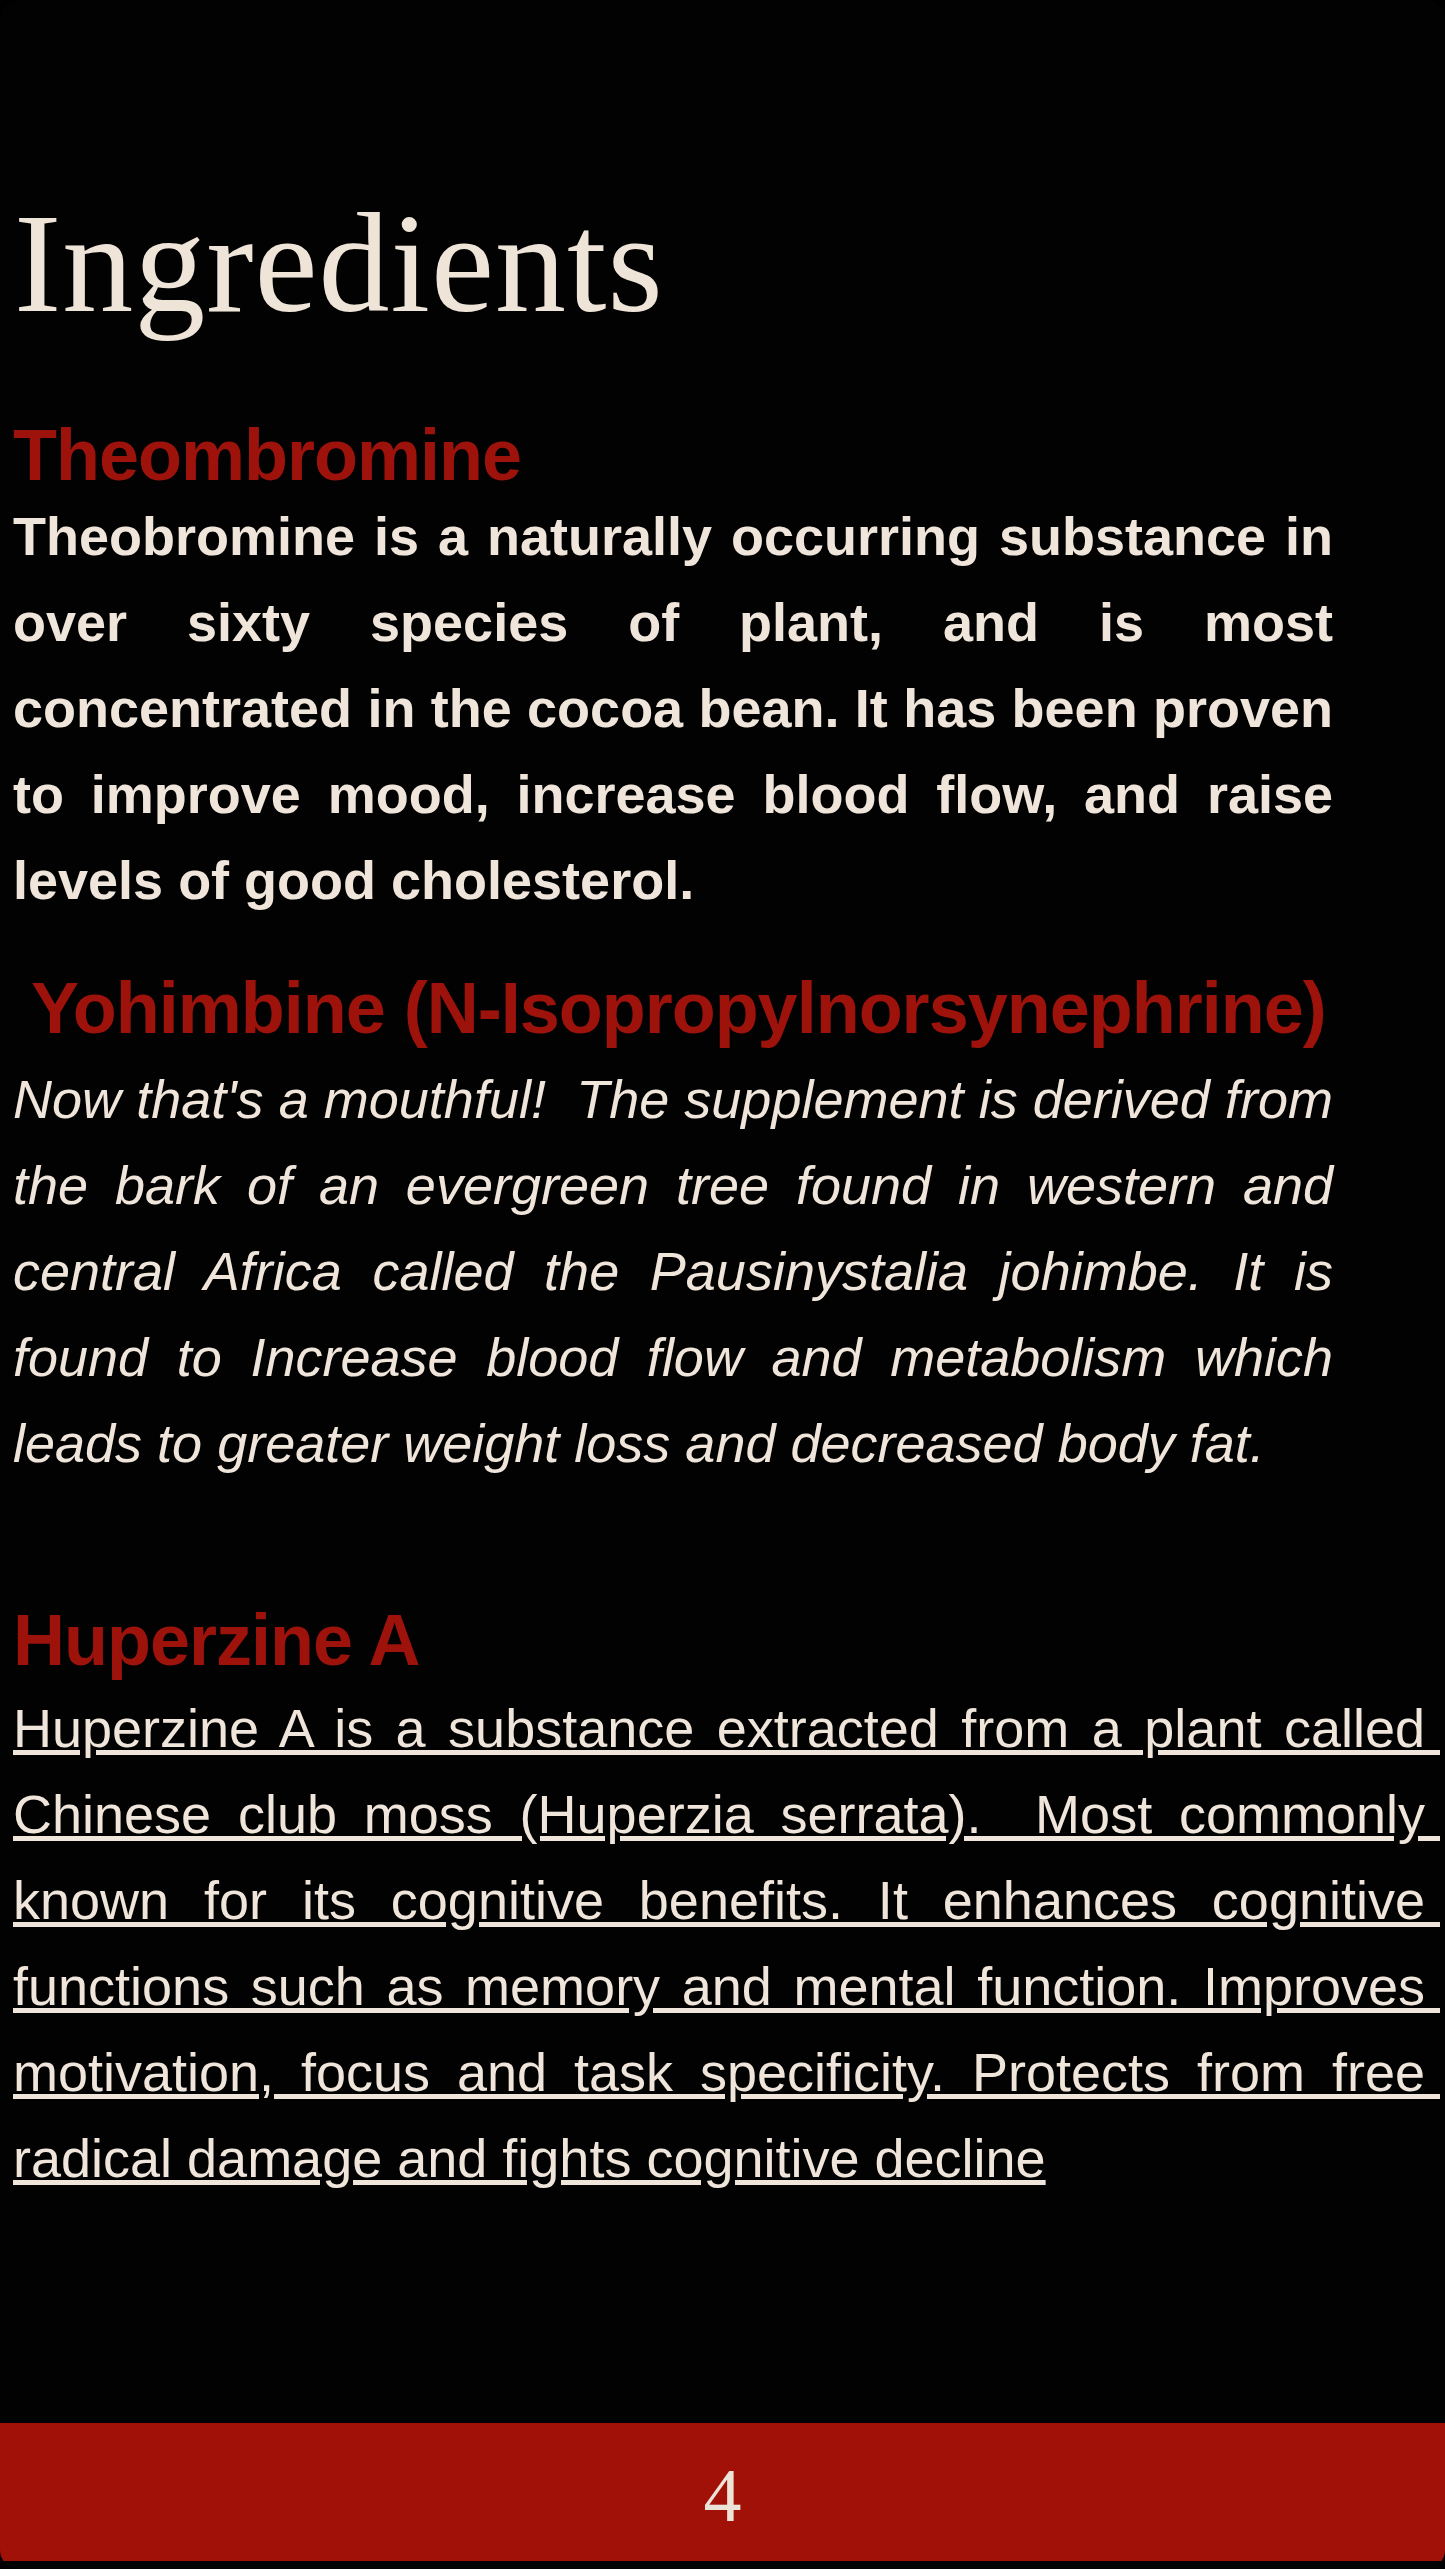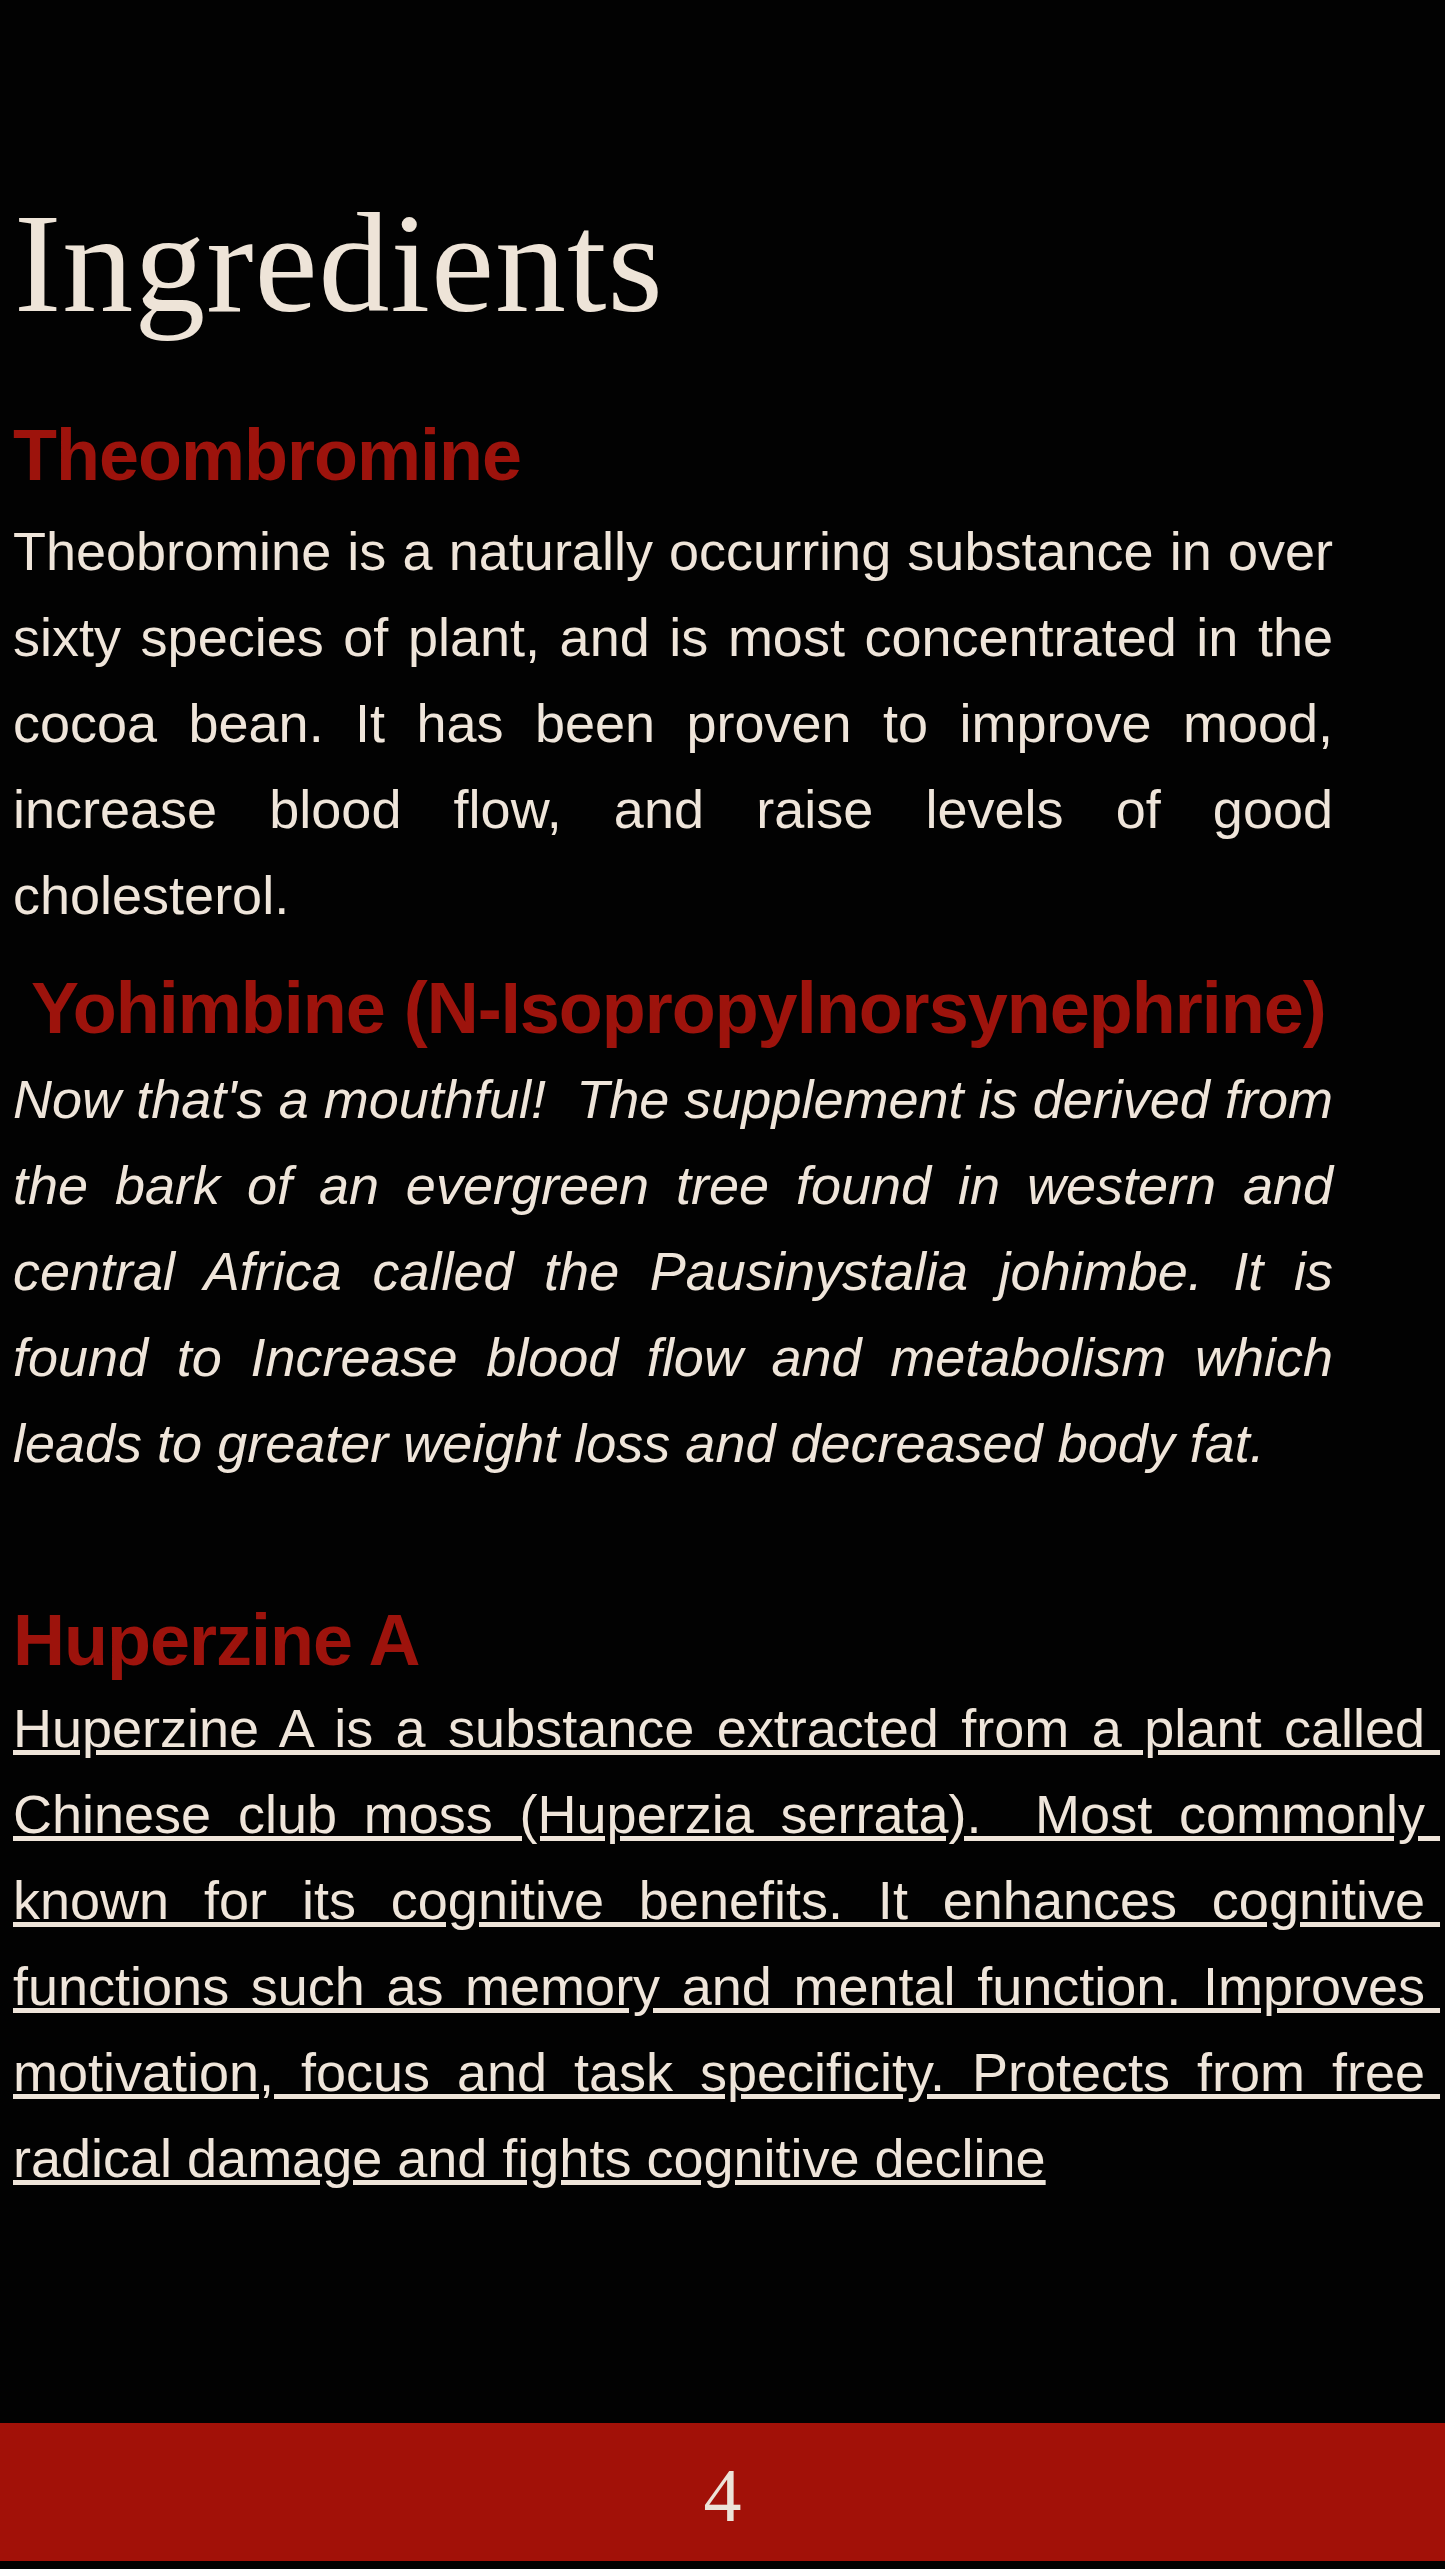--- a/index.html
+++ b/index.html
@@ -7,20 +7,21 @@
     padding: 0;
     background: #000;
   }
   .page {
     position: relative;
     width: 1445px;
     height: 2569px;
     background: #020202;
     overflow: hidden;
     font-family: "Liberation Sans", sans-serif;
+    border-radius: 19px;
   }
   .page-title {
     position: absolute;
     left: 14px;
     top: 192px;
     font-family: "Liberation Serif", serif;
     font-size: 142px;
     line-height: 1;
     letter-spacing: 1px;
     color: #eee4d8;
@@ -42,21 +43,21 @@
     position: absolute;
     left: 13px;
     font-family: "Liberation Sans", sans-serif;
     font-size: 54px;
     line-height: 86px;
     color: #efe5da;
     text-align: justify;
     white-space: pre-wrap;
   }
   .heading-1 { top: 419px; }
-  .body-1    { top: 508px;  width: 1320px; }
+  .body-1    { top: 493px;  width: 1320px; font-weight: bold; }
   .heading-2 { top: 972px; margin-left: 18px; }
   .body-2    { top: 1056px; width: 1320px; font-style: italic; }
   .heading-3 { top: 1604px; }
   .body-3    { top: 1685px; width: 1412px; text-decoration: underline; }
   .footer-bar {
     position: absolute;
     left: 0;
     top: 2423px;
     width: 1445px;
     height: 138px;

